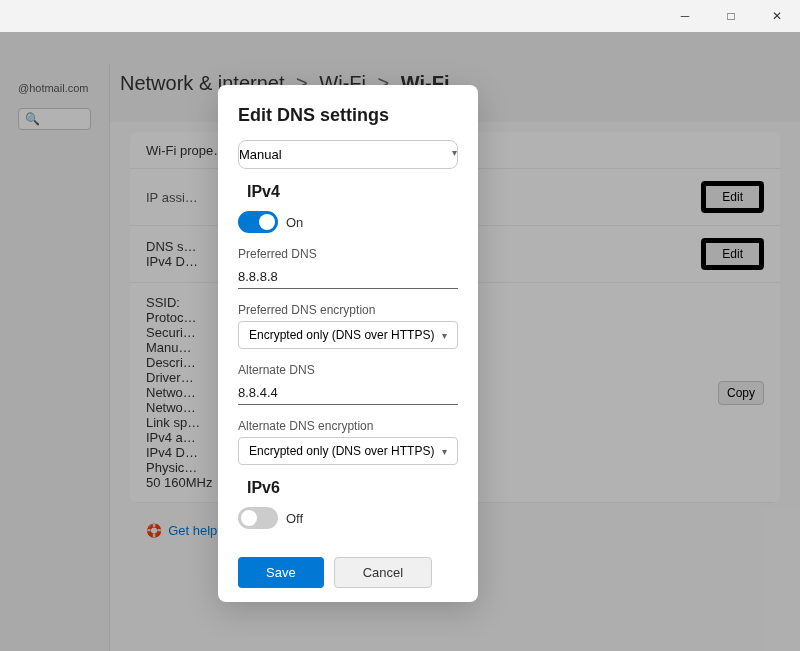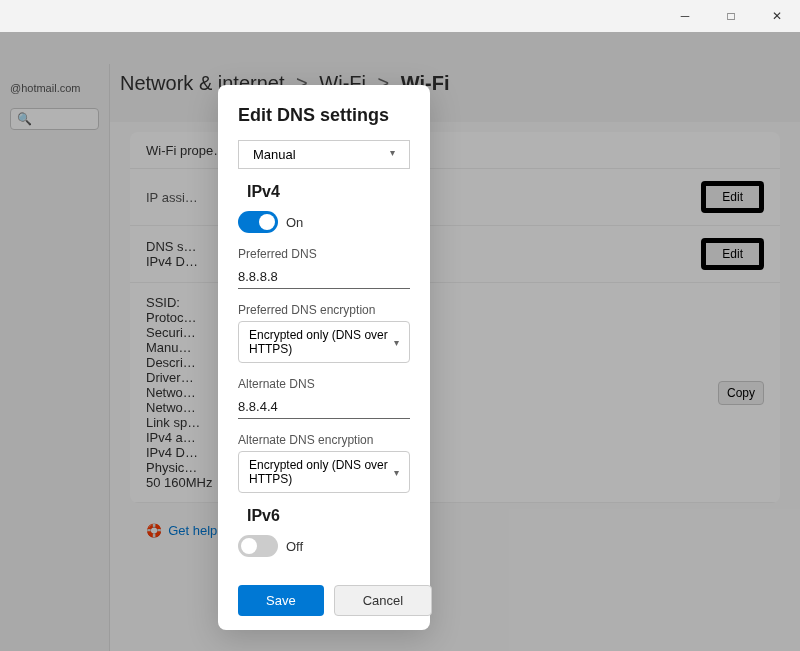--- a/index.html
+++ b/index.html
@@ -62,21 +62,21 @@
 
     
     .sidebar {
       position: absolute;
       top: 32px;
       left: 0;
       width: 110px;
       bottom: 0;
       background: #f3f3f3;
       border-right: 1px solid #e0e0e0;
-      padding: 10px 0;
+      padding: 10px 8px;
     }
     .sidebar-account {
       font-size: 11px;
       color: #555;
       padding: 8px 10px;
     }
     .sidebar-search {
       display: flex;
       align-items: center;
       margin: 6px 10px;
@@ -161,40 +161,40 @@
       left: 0; right: 0; bottom: 0;
       background: rgba(0,0,0,0.3);
       z-index: 50;
     }
 
     
     .dialog {
       position: absolute;
       top: 85px;
       left: 218px;
-      width: 212px;
+      width: 260px;
       background: white;
       border-radius: 8px;
       box-shadow: 0 8px 32px rgba(0,0,0,0.18);
       z-index: 60;
       padding: 20px 20px 0 20px;
     }
     .dialog-title {
       font-size: 18px;
       font-weight: 600;
       color: #1a1a1a;
       margin-bottom: 14px;
     }
 
     
     .dropdown {
       width: 100%;
       border: 1px solid #ccc;
-      border-radius: 0;
-      padding: 6px 14px;
+      border-radius: 8px;
+      padding: 6px 0;
       font-size: 13px;
       background: white;
       display: flex;
       align-items: flex-start;
       justify-content: space-between;
       cursor: pointer;
       margin-bottom: 14px;
     }
     .dropdown-arrow { font-size: 10px; color: #666; }
 

